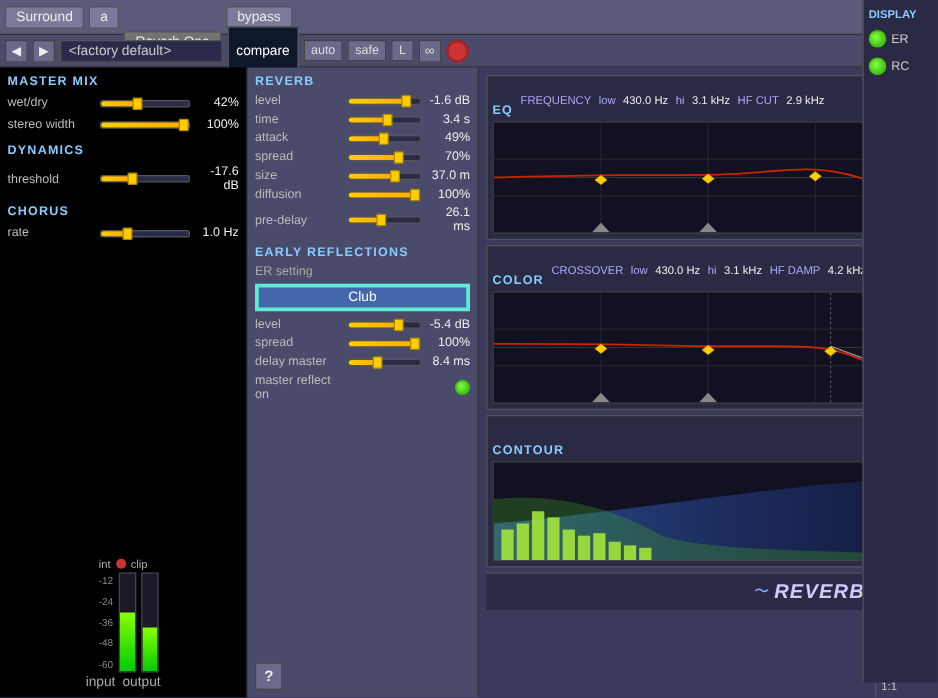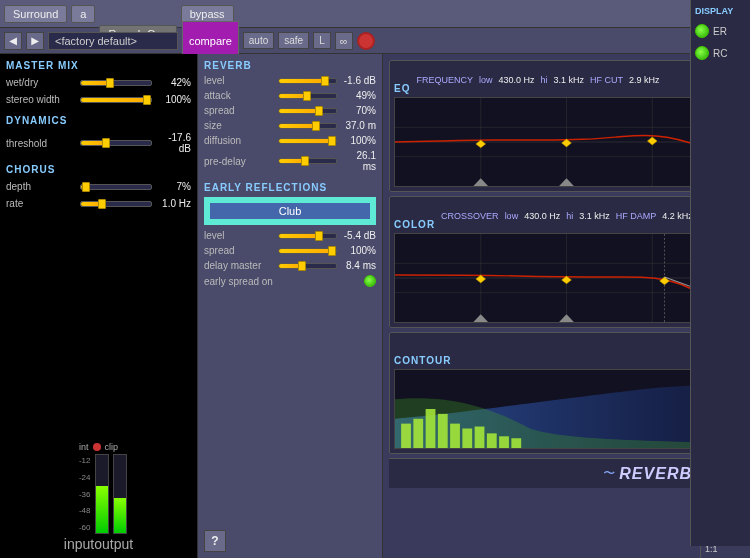--- a/index.html
+++ b/index.html
@@ -62,21 +62,21 @@
     }
     .preset-field {
       background: #2a2a4a;
       border: 1px solid #555;
       color: #ccc;
       padding: 2px 6px;
       font-size: 11px;
       width: 130px;
     }
     .compare-btn {
-      background: #a21caf;
+      background: #0f172a;
       border: 1px solid #666;
       color: #fff;
       padding: 13px 6px;
       font-size: 11px;
       cursor: pointer;
     }
     .small-btn {
       background: #6a6a8a;
       border: 1px solid #444;
       color: #ddd;
@@ -194,23 +194,23 @@
       justify-content: flex-end;
       position: relative;
       overflow: hidden;
     }
     .vu-bar-green {
       width: 100%;
       background: linear-gradient(to top, #00cc00, #88ff00);
     }
     .vu-label-row {
       display: flex;
-      justify-content: center;
+      justify-content: space-between;
       width: 60px;
-      font-size: 14px;
+      font-size: 11px;
       color: #aaa;
       margin-top: 2px;
     }
     .int-clip-row {
       display: flex;
       align-items: center;
       gap: 4px;
       font-size: 9px;
       color: #aaa;
       margin-bottom: 2px;
@@ -375,21 +375,21 @@
     .waveform-icon {
       color: #88aaff;
       font-size: 12px;
       margin-right: 4px;
     }
 
     
     .er-dropdown {
       background: #4466aa;
       color: #fff;
-      border: 6px solid #5eead4;
+      border: 3px solid #5eead4;
       padding: 2px 6px;
       font-size: 11px;
       width: 100%;
       text-align: center;
     }
 
     .green-led {
       width: 12px; height: 12px;
       background: radial-gradient(circle at 40% 40%, #88ff44, #22aa00);
       border-radius: 50%;
@@ -452,28 +452,20 @@
       <span class="param-label">threshold</span>
       <div class="slider-track">
         <div class="slider-fill" style="width:35%"></div>
         <div class="slider-handle" style="left:calc(35% - 4px)"></div>
       </div>
       <span class="param-value">-17.6 dB</span>
     </div>
 
     <div class="section-title" style="margin-top:4px;">CHORUS</div>
 
-    <div class="param-row">
-      <span class="param-label">depth</span>
-      <div class="slider-track">
-        <div class="slider-fill" style="width:7%"></div>
-        <div class="slider-handle" style="left:calc(7% - 4px)"></div>
-      </div>
-      <span class="param-value">7%</span>
-    </div>
 
     <div class="param-row">
       <span class="param-label">rate</span>
       <div class="slider-track">
         <div class="slider-fill" style="width:30%"></div>
         <div class="slider-handle" style="left:calc(30% - 4px)"></div>
       </div>
       <span class="param-value">1.0 Hz</span>
     </div>
 
@@ -514,20 +506,28 @@
 
     <div class="param-row">
       <span class="param-label">level</span>
       <div class="slider-track">
         <div class="slider-fill" style="width:80%"></div>
         <div class="slider-handle" style="left:calc(80% - 4px)"></div>
       </div>
       <span class="param-value">-1.6 dB</span>
     </div>
 
+    <div class="param-row">
+      <span class="param-label">time</span>
+      <div class="slider-track">
+        <div class="slider-fill" style="width:55%"></div>
+        <div class="slider-handle" style="left:calc(55% - 4px)"></div>
+      </div>
+      <span class="param-value">3.4 s</span>
+    </div>
 
     <div class="param-row">
       <span class="param-label">attack</span>
       <div class="slider-track">
         <div class="slider-fill" style="width:49%"></div>
         <div class="slider-handle" style="left:calc(49% - 4px)"></div>
       </div>
       <span class="param-value">49%</span>
     </div>
 
@@ -561,20 +561,21 @@
     <div class="param-row">
       <span class="param-label">pre-delay</span>
       <div class="slider-track">
         <div class="slider-fill" style="width:45%"></div>
         <div class="slider-handle" style="left:calc(45% - 4px)"></div>
       </div>
       <span class="param-value">26.1 ms</span>
     </div>
 
     <div class="section-title" style="margin-top:6px;">EARLY REFLECTIONS</div>
+    <div style="font-size:10px;color:#aaa;margin-bottom:2px;">ER setting</div>
 
     <div class="er-dropdown">Club</div>
 
     <div class="param-row" style="margin-top:3px;">
       <span class="param-label">level</span>
       <div class="slider-track">
         <div class="slider-fill" style="width:70%"></div>
         <div class="slider-handle" style="left:calc(70% - 4px)"></div>
       </div>
       <span class="param-value">-5.4 dB</span>
@@ -592,21 +593,21 @@
     <div class="param-row">
       <span class="param-label">delay master</span>
       <div class="slider-track">
         <div class="slider-fill" style="width:40%"></div>
         <div class="slider-handle" style="left:calc(40% - 4px)"></div>
       </div>
       <span class="param-value">8.4 ms</span>
     </div>
 
     <div class="param-row">
-      <span class="param-label">early spread on</span>
+      <span class="param-label">master reflect on</span>
       <span class="green-led"></span>
     </div>
 
     <div class="help-btn">?</div>
   </div>
 
   <div id="right-panel">
 
     <div class="eq-section">
       <div class="eq-title-row">

